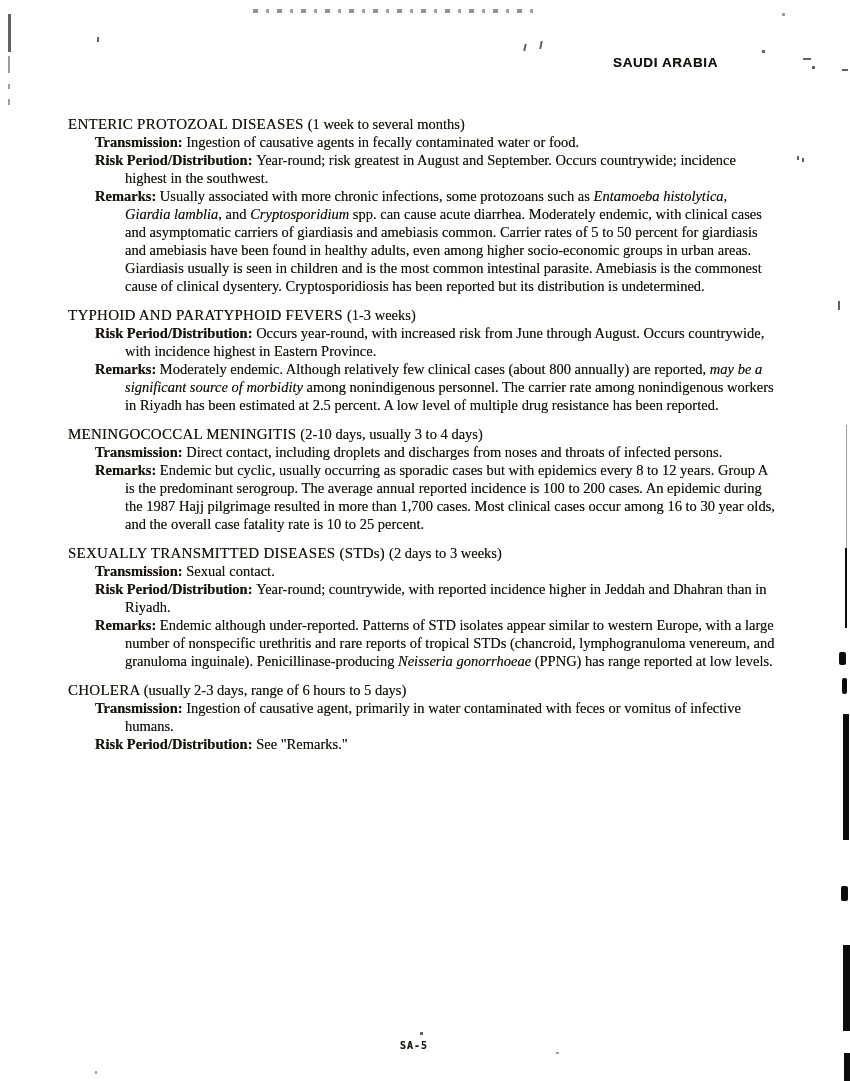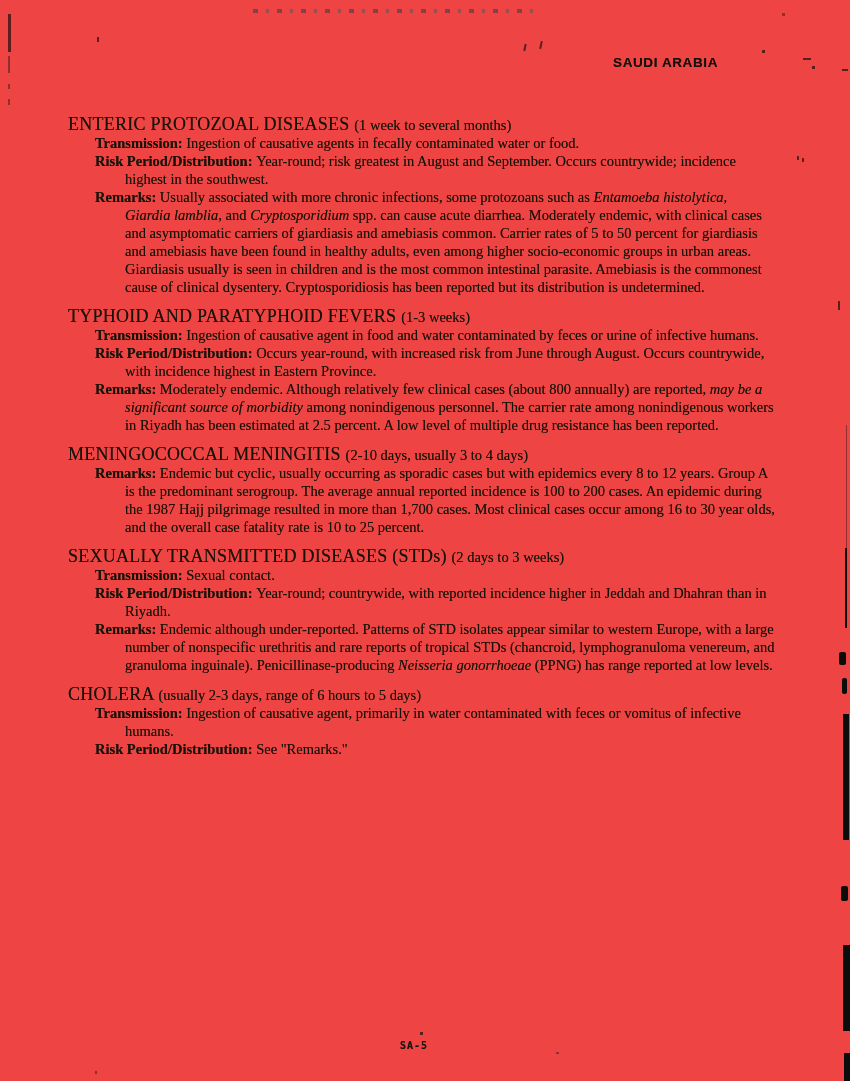--- a/index.html
+++ b/index.html
@@ -1,32 +1,32 @@
 <!DOCTYPE html>
 <html><head>
 <meta charset="utf-8">
 <style>
   html,body{margin:0;padding:0;background:#888;}
   .page{
     position:relative;width:850px;height:1081px;margin:0 auto;
-    background:#ef4444;overflow:hidden;
+    background:#ffffff;overflow:hidden;
     font-family:"Liberation Serif", serif;color:#171309;
   }
   .scan-text{text-shadow:0 0 .5px rgba(20,15,5,.6);}
   .country-header{
     position:absolute;top:55px;right:132px;
     font-family:"Liberation Sans", sans-serif;font-weight:bold;
     font-size:13.5px;letter-spacing:.6px;color:#14110c;
   }
   .content{position:absolute;left:68px;top:104px;width:707px;}
   .intro{margin:0 0 0 47px;}
   .intro .line{font-size:14.5px;line-height:18px;white-space:nowrap;}
   .sec{margin-top:11px;}
   .sec-head{margin:0;line-height:18px;}
-  .sec-title{font-size:18px;letter-spacing:.25px;}
+  .sec-title{font-size:15px;letter-spacing:.25px;}
   .sec-suffix{font-size:14.5px;}
   .item{margin:0;padding-left:57px;text-indent:-30px;font-size:14.5px;line-height:18px;}
   .item-label{font-weight:bold;text-align:center;}
   .item-text i{font-style:italic;}
   .page-footer{
     position:absolute;left:0;top:1040px;width:828px;text-align:center;
     font-family:"DejaVu Sans Mono", monospace;font-weight:bold;
     font-size:10px;letter-spacing:1px;color:#1a160e;
   }
   
@@ -100,43 +100,43 @@
   </p>
 </div>
   </section>
 
   <section class="sec">
     <p class="sec-head">
       <span class="sec-title">TYPHOID AND PARATYPHOID FEVERS </span>
       <span class="sec-suffix">(1-3 weeks)</span>
     </p>
     <div class="sec-items">
-  <p class="item">
-    <b class="item-label">Transmission: </b>
-    <span class="item-text"><span>Ingestion of causative agent in food and water contaminated by feces or urine of infective humans.</span></span>
-  </p>
 
   <p class="item">
     <b class="item-label">Risk Period/Distribution: </b>
     <span class="item-text"><span>Occurs year-round, with increased risk from June through August. Occurs countrywide, with incidence highest in Eastern Province.</span></span>
   </p>
 
   <p class="item">
     <b class="item-label">Remarks: </b>
     <span class="item-text"><span>Moderately endemic. Although relatively few clinical cases (about 800 annually) are reported, </span><i>may be a significant source of morbidity</i><span> among nonindigenous personnel. The carrier rate among nonindigenous workers in Riyadh has been estimated at 2.5 percent. A low level of multiple drug resistance has been reported.</span></span>
   </p>
 </div>
   </section>
 
   <section class="sec">
     <p class="sec-head">
       <span class="sec-title">MENINGOCOCCAL MENINGITIS </span>
       <span class="sec-suffix">(2-10 days, usually 3 to 4 days)</span>
     </p>
     <div class="sec-items">
+  <p class="item">
+    <b class="item-label">Transmission: </b>
+    <span class="item-text"><span>Direct contact, including droplets and discharges from noses and throats of infected persons.</span></span>
+  </p>
 
 
   <p class="item">
     <b class="item-label">Remarks: </b>
     <span class="item-text"><span>Endemic but cyclic, usually occurring as sporadic cases but with epidemics every 8 to 12 years. Group A is the predominant serogroup. The average annual reported incidence is 100 to 200 cases. An epidemic during the 1987 Hajj pilgrimage resulted in more than 1,700 cases. Most clinical cases occur among 16 to 30 year olds, and the overall case fatality rate is 10 to 25 percent.</span></span>
   </p>
 </div>
   </section>
 
   <section class="sec">

